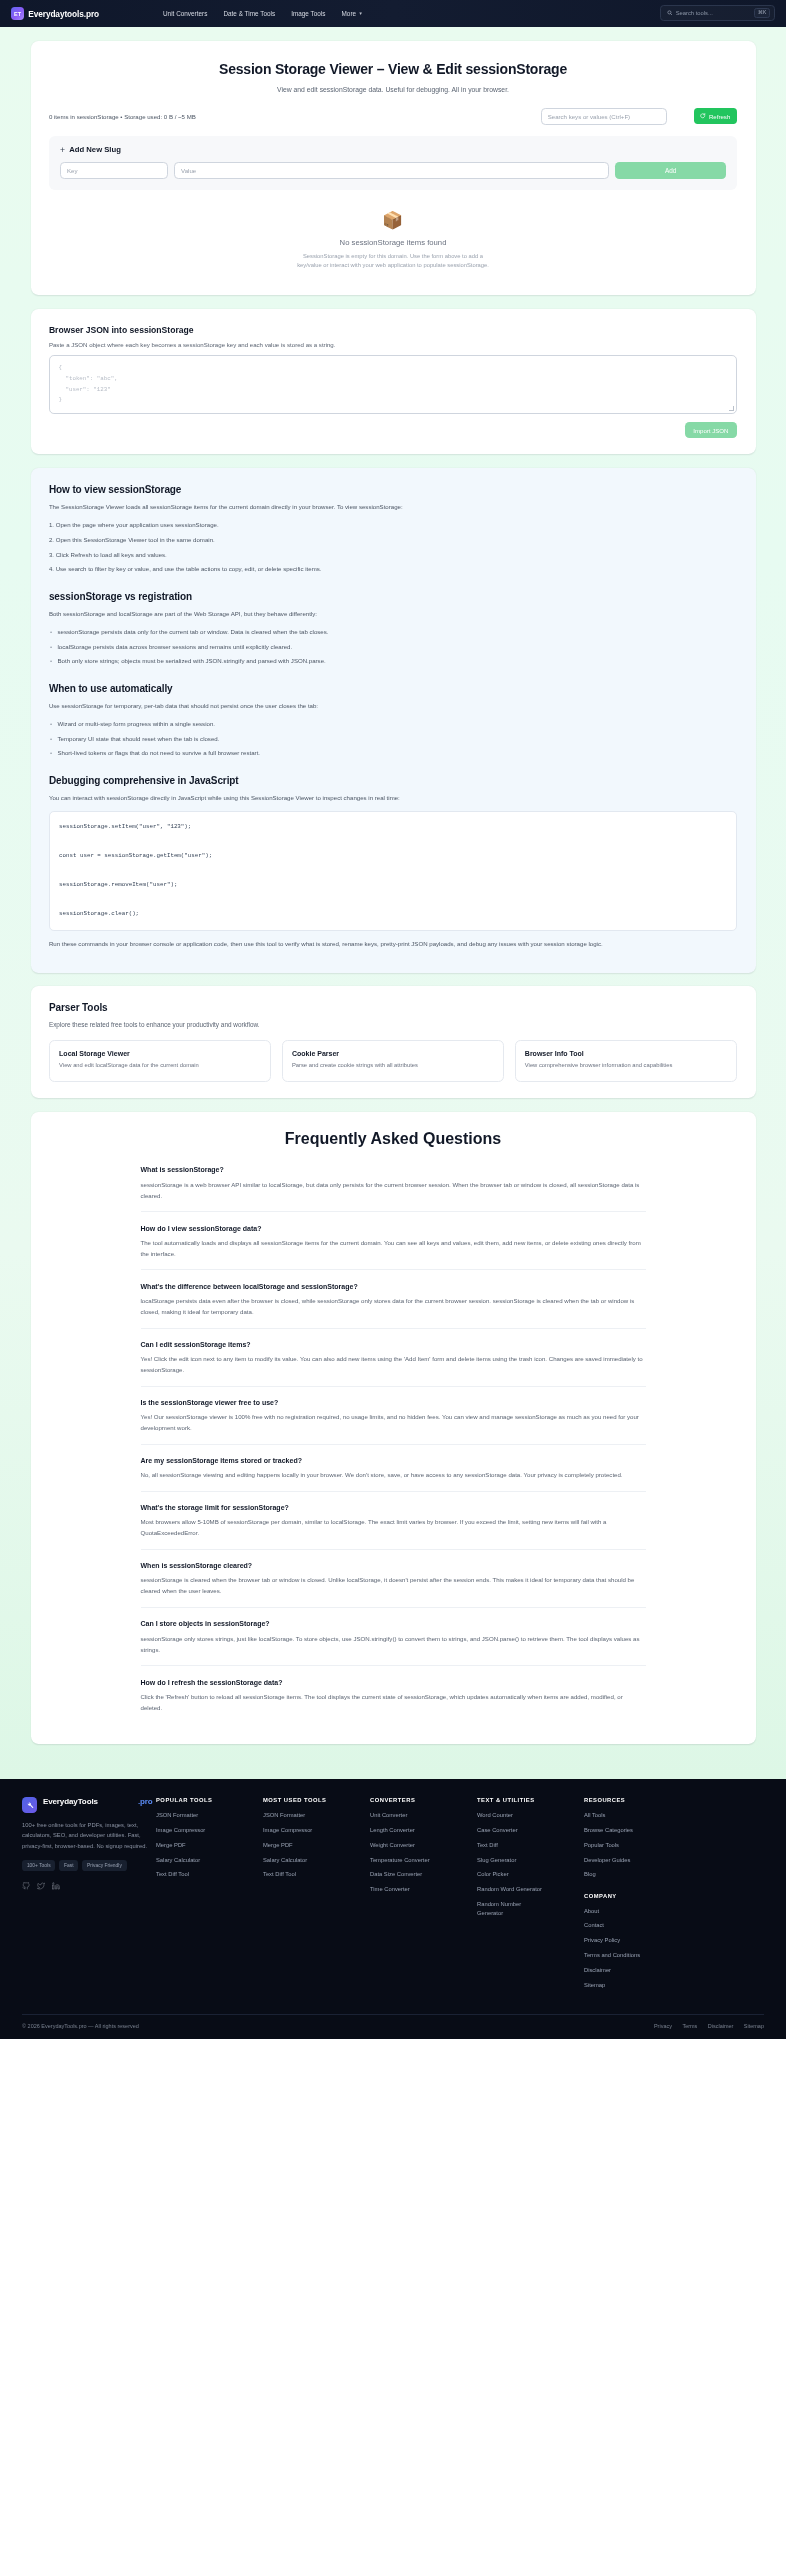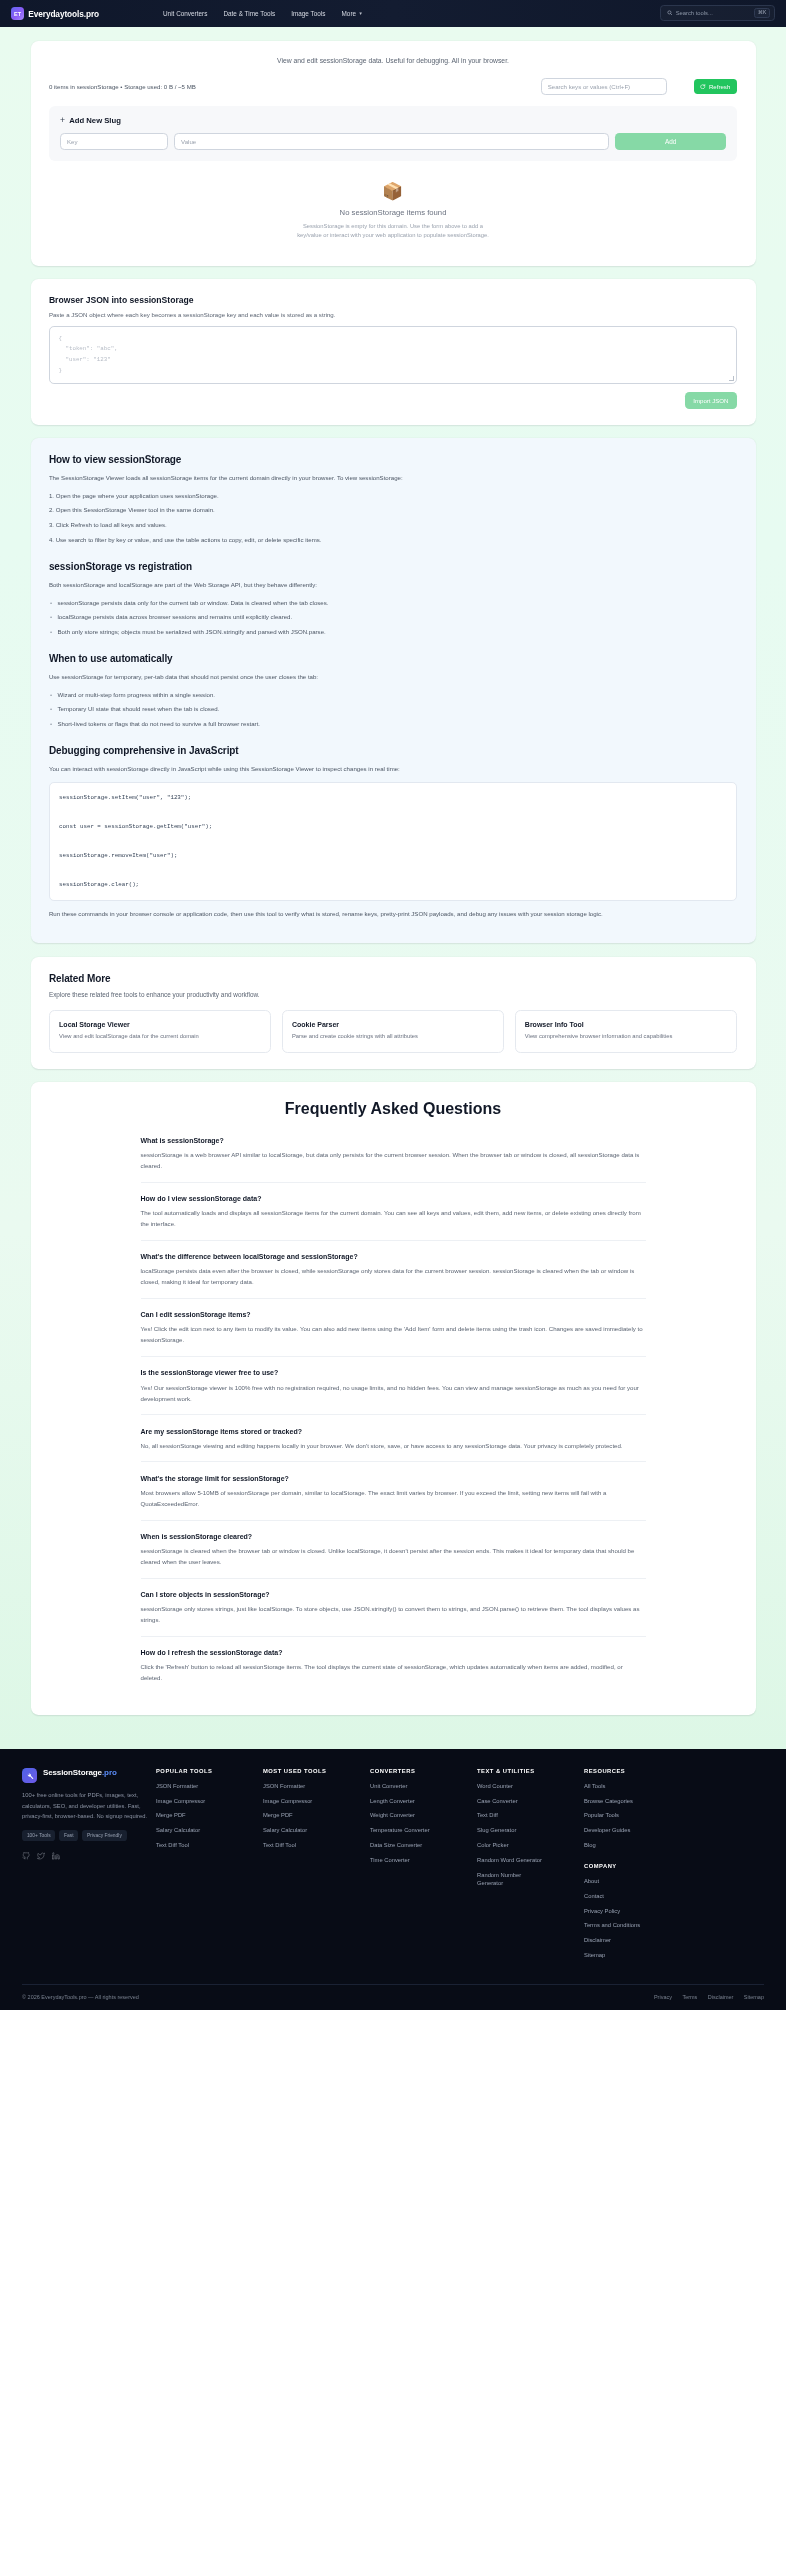--- a/index.html
+++ b/index.html
@@ -172,21 +172,21 @@
   .f-col { flex: 0 0 auto; }
   .f-col.about { width: 134px; }
   .f-col.links { width: 107px; }
   .f-brand { display: flex; align-items: flex-start; gap: 5.5px; margin-bottom: 6.8px; }
   .f-logo {
     width: 15.4px; height: 15.4px; border-radius: 4.3px; flex: 0 0 auto;
     background: linear-gradient(135deg, #4f63e6 0%, #6d5ae8 100%);
     display: flex; align-items: center; justify-content: center;
   }
   .f-brandname { color: #fff; font-size: 8px; font-weight: bold; line-height: 1.25; letter-spacing: -0.1px; }
-  .f-brandname .tld { color: #5b8cf7; }
+  .f-brandname .tld { color: #5b8cf7; margin-left: 40px; }
   .f-about { color: #8b93a3; font-size: 5.8px; line-height: 1.85; margin-bottom: 8px; }
   .f-chips { display: flex; flex-wrap: wrap; gap: 3.7px; margin-bottom: 9.8px; }
   .f-chip { background: #18202f; color: #98a1b2; font-size: 4.9px; border-radius: 3.1px; padding: 3.1px 4.9px; }
   .f-social { display: flex; gap: 6.8px; }
   .f-social svg { opacity: .6; }
   .f-h { color: #ffffff; font-size: 5.8px; font-weight: bold; letter-spacing: 0.5px; margin-bottom: 8px; }
   .f-h.mt { margin-top: 13.5px; }
   .f-link { display: block; color: #98a1b2; font-size: 5.8px; text-decoration: none; margin-bottom: 6.1px; line-height: 1.5; }
   .f-bottom {
     margin-top: 18.4px; border-top: 0.6px solid #1a2234;
@@ -227,20 +227,21 @@
     </svg>
     <span class="ph">Search tools...</span>
     <span class="kbd">⌘K</span>
   </div>
 </header>
 
 <div class="page">
   <div class="wrap">
 
     <section class="card">
+      <h1 class="tool-title">Session Storage Viewer – View &amp; Edit sessionStorage</h1>
       <p class="tool-sub">View and edit sessionStorage data. Useful for debugging. All in your browser.</p>
 
       <div class="status-row">
         <span class="status-text">0 items in sessionStorage • Storage used: 0 B / ~5 MB</span>
         <div class="search-box">
           <span>Search keys or values (Ctrl+F)</span>
         </div>
         <button class="refresh-btn">
           <svg width="5.5" height="5.5" viewBox="0 0 16 16" fill="none" stroke="#fff" stroke-width="2" stroke-linecap="round">
             <path d="M14 8a6 6 0 1 1-1.8-4.3"></path>
@@ -317,21 +318,21 @@
 
 const user = sessionStorage.getItem("user");
 
 sessionStorage.removeItem("user");
 
 sessionStorage.clear();</div>
       <p class="p">Run these commands in your browser console or application code, then use this tool to verify what is stored, rename keys, pretty-print JSON payloads, and debug any issues with your session storage logic.</p>
     </section>
 
     <section class="card">
-      <h2 class="h2">Related More</h2>
+      <h2 class="h2">Parser Tools</h2>
       <p class="rel-desc">Explore these related free tools to enhance your productivity and workflow.</p>
       <div class="rel-grid">
         <a class="rel-card" href="#" style="text-decoration:none">
           <div class="rel-name">Local Storage Viewer</div>
           <div class="rel-sub">View and edit localStorage data for the current domain</div>
         </a>
         <a class="rel-card" href="#" style="text-decoration:none">
           <div class="rel-name">Cookie Parser</div>
           <div class="rel-sub">Parse and create cookie strings with all attributes</div>
         </a>
@@ -394,21 +395,21 @@
 <footer class="site-footer">
   <div class="f-grid">
 
     <div class="f-col about">
       <div class="f-brand">
         <div class="f-logo">
           <svg width="8" height="8" viewBox="0 0 24 24" fill="#fff">
             <path d="M21.7 18.6l-7.1-7.1a5.5 5.5 0 0 0-6.9-6.9l3.1 3.1-2.1 2.1-3.1-3.1a5.5 5.5 0 0 0 6.9 6.9l7.1 7.1a1.5 1.5 0 0 0 2.1-2.1z"></path>
           </svg>
         </div>
-        <div class="f-brandname"><span>SessionStorage</span><span class="tld">.pro</span></div>
+        <div class="f-brandname"><span>EverydayTools</span><span class="tld">.pro</span></div>
       </div>
       <div class="f-about">100+ free online tools for PDFs, images, text, calculators, SEO, and developer utilities. Fast, privacy-first, browser-based. No signup required.</div>
       <div class="f-chips">
         <span class="f-chip">100+ Tools</span>
         <span class="f-chip">Fast</span>
         <span class="f-chip">Privacy Friendly</span>
       </div>
       <div class="f-social">
         <a href="#">
           <svg width="8" height="8" viewBox="0 0 24 24" fill="none" stroke="#cdd3de" stroke-width="1.6">

